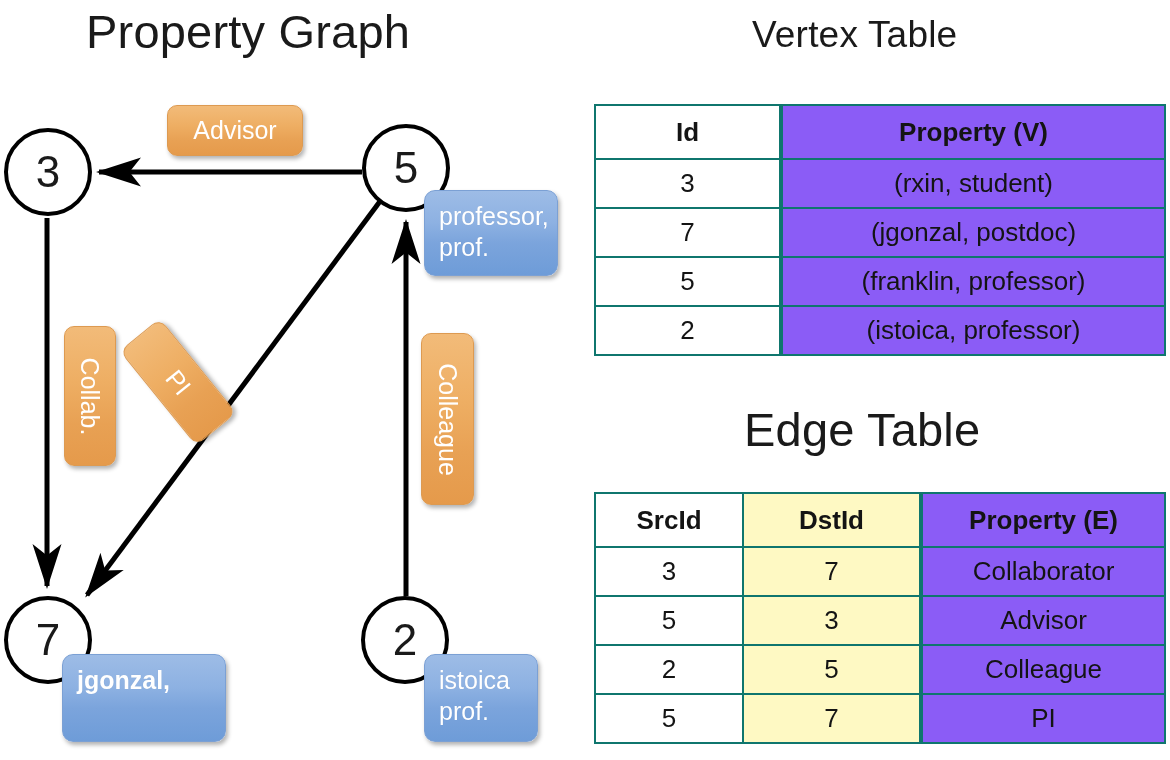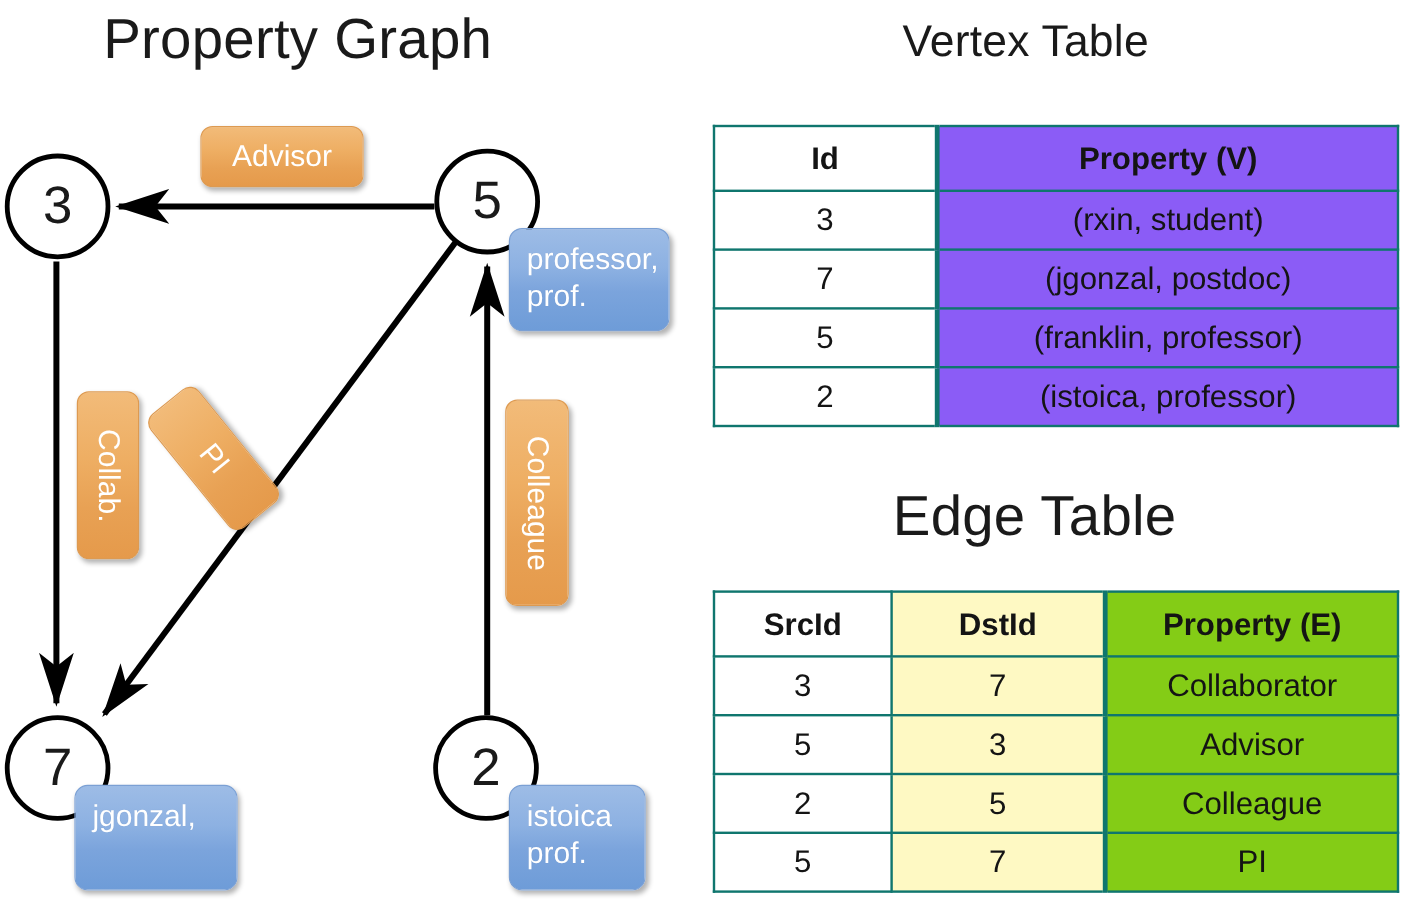--- a/index.html
+++ b/index.html
@@ -132,21 +132,21 @@
 
   
   #vertex-table { left: 594px; top: 104px; width: 572px; }
   #vertex-table .col-id   { width: 186px; background: #ffffff; }
   #vertex-table .col-prop { background: #8b5cf6; border-left-width: 4px; }
 
   
   #edge-table { left: 594px; top: 492px; width: 572px; }
   #edge-table .col-src  { width: 148px; background: #ffffff; }
   #edge-table .col-dst  { width: 178px; background: #fef9c3; }
-  #edge-table .col-prop { background: #84cc16; border-left-width: 4px; }
+  #edge-table .col-prop { background: #8b5cf6; border-left-width: 4px; }
 </style>
 </head>
 <body>
 
 <div id="graph-panel">
 
   <div class="panel-title" id="graph-title">Property Graph</div>
 
   <svg id="graph-svg" viewBox="0 0 585 760" preserveAspectRatio="none">
     <defs>
@@ -168,21 +168,21 @@
   <div class="node-circle" style="left:362px;top:124px;">5</div>
   <div class="node-circle" style="left:4px;  top:596px;">7</div>
   <div class="node-circle" style="left:361px;top:596px;">2</div>
 
 
   <div class="prop-box" style="left:424px; top:190px; width:134px; height:86px;">
     <div>professor,</div>
     <div>prof.</div>
   </div>
 
-  <div class="prop-box" style="left:62px; top:654px; width:136px; height:88px;">
+  <div class="prop-box" style="left:62px; top:654px; width:164px; height:88px;font-weight:bold;">
     <div>jgonzal,</div>
   </div>
 
   <div class="prop-box" style="left:424px; top:654px; width:114px; height:88px;">
     <div>istoica</div>
     <div>prof.</div>
   </div>
 
   <div class="edge-box" style="left:167px; top:105px; width:136px; height:51px;">
     <span>Advisor</span>

